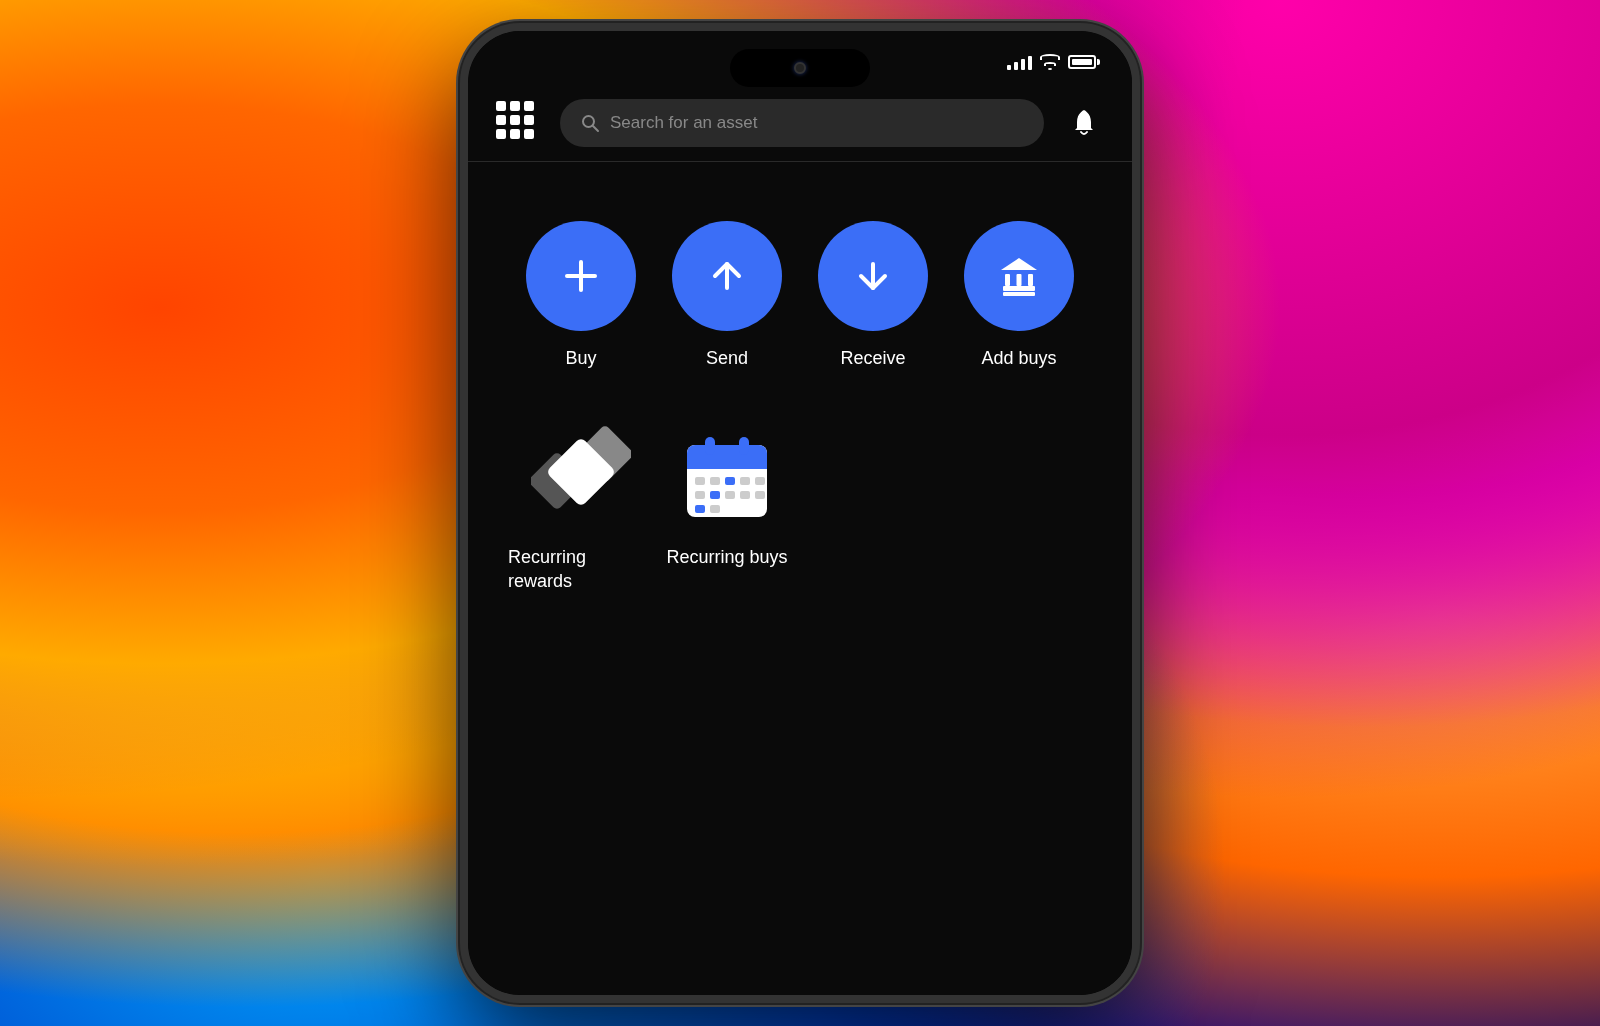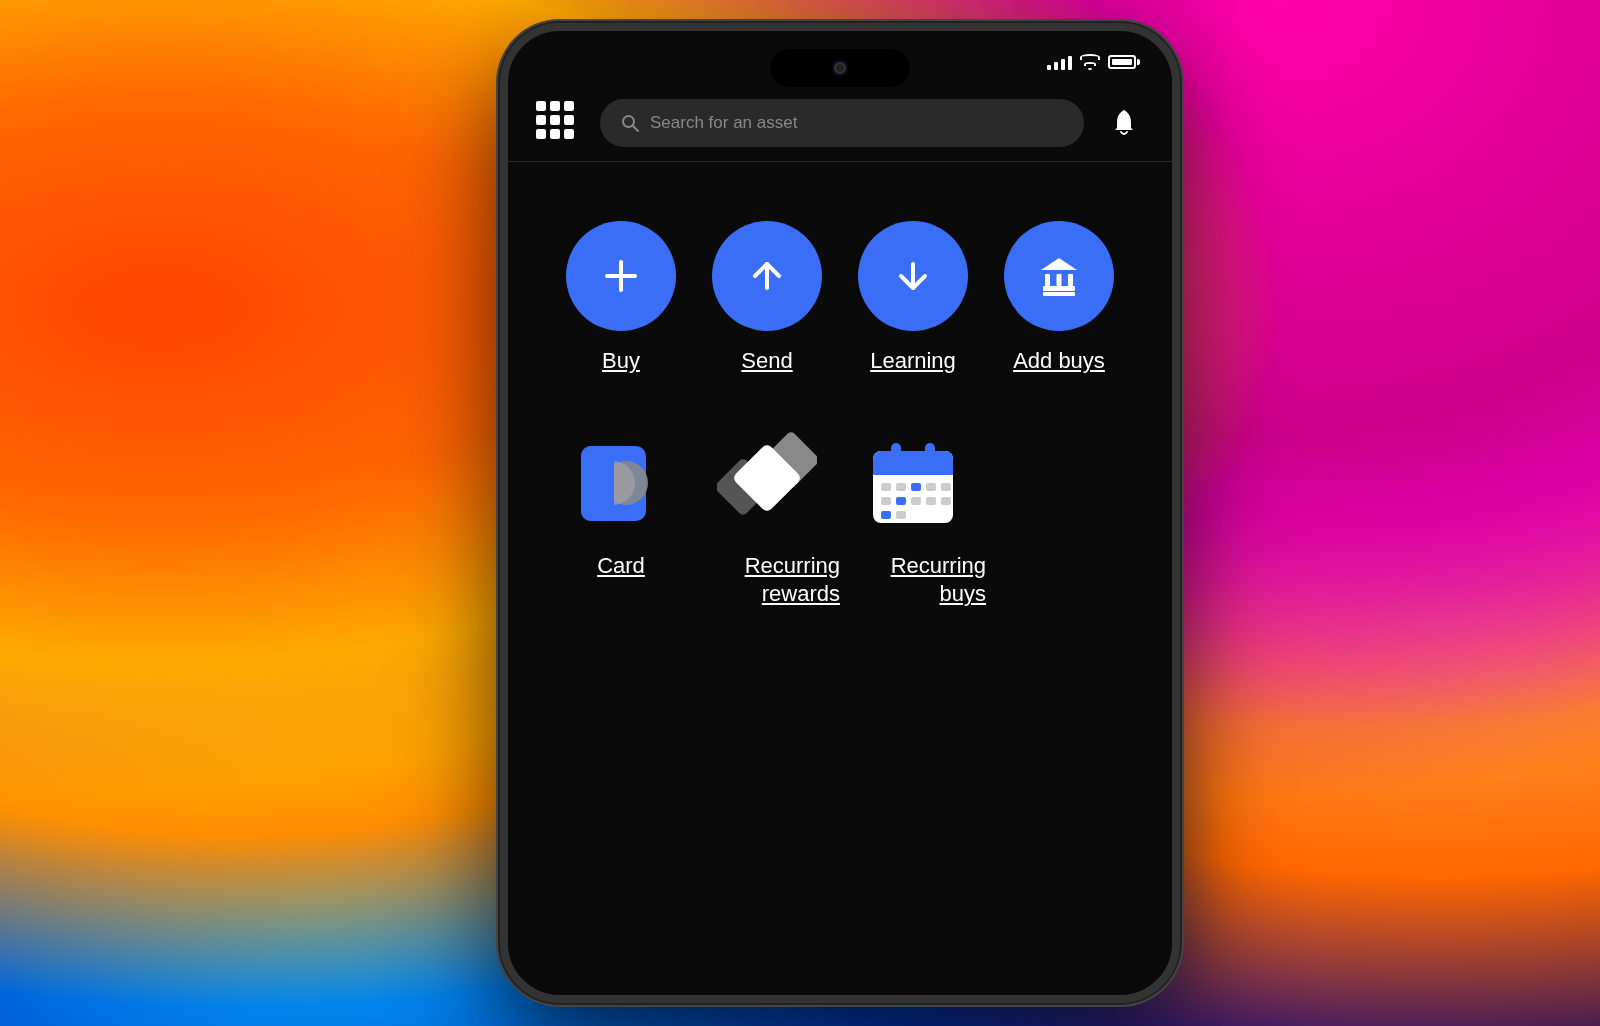--- a/index.html
+++ b/index.html
@@ -40,21 +40,20 @@
       background: #111;
       border-radius: 60px;
       border: 8px solid #333;
       box-shadow:
         0 0 0 2px #222,
         0 0 0 4px #444,
         inset 0 0 20px rgba(0,0,0,0.8),
         0 40px 100px rgba(0,0,0,0.7);
       z-index: 1;
       overflow: hidden;
-      margin-left: 40px;
     }
 
     
     .dynamic-island {
       position: absolute;
       top: 18px;
       left: 50%;
       transform: translateX(-50%);
       width: 140px;
       height: 38px;
@@ -275,25 +274,24 @@
       height: 110px;
       background: #3b6ef7;
       border-radius: 50%;
       display: flex;
       align-items: center;
       justify-content: center;
     }
 
     .action-label {
       color: #fff;
-      font-size: 22px;
+      font-size: 18px;
       font-weight: 500;
-      text-align: right;
+      text-align: left;
       line-height: 1.3;
-      text-decoration: underline;
     }
 
     
     svg {
       display: block;
     }
 
     
     .card-icon-wrapper {
       width: 110px;
@@ -434,54 +432,37 @@
         <span class="action-label">Send</span>
       </div>
 
       <div class="action-item">
         <div class="blue-circle">
           <svg width="44" height="44" viewBox="0 0 44 44" fill="none">
             <line x1="22" y1="10" x2="22" y2="34" stroke="white" stroke-width="4" stroke-linecap="round"></line>
             <polyline points="10,22 22,34 34,22" stroke="white" stroke-width="4" stroke-linecap="round" stroke-linejoin="round" fill="none"></polyline>
           </svg>
         </div>
-        <span class="action-label">Learning</span>
+        <span class="action-label">Receive</span>
       </div>
 
       <div class="action-item">
         <div class="blue-circle">
           <svg width="52" height="52" viewBox="0 0 52 52" fill="none">
             <rect x="10" y="36" width="32" height="5" fill="white" rx="1"></rect>
             <rect x="10" y="42" width="32" height="4" fill="white" rx="1"></rect>
             <rect x="12" y="24" width="5" height="12" fill="white" rx="1"></rect>
             <rect x="23.5" y="24" width="5" height="12" fill="white" rx="1"></rect>
             <rect x="35" y="24" width="5" height="12" fill="white" rx="1"></rect>
             <polygon points="26,8 44,20 8,20" fill="white"></polygon>
           </svg>
         </div>
         <span class="action-label">Add buys</span>
       </div>
 
-      <div class="action-item">
-        <div class="card-icon-wrapper">
-          <svg width="100" height="100" viewBox="0 0 100 100" fill="none">
-
-            <rect x="10" y="15" width="65" height="75" rx="10" fill="#3b6ef7"></rect>
-
-            <circle cx="55" cy="52" r="22" fill="#888" opacity="0.9"></circle>
-            <circle cx="42" cy="52" r="22" fill="#aaa" opacity="0.6"></circle>
-
-            <rect x="10" y="15" width="33" height="75" rx="10" fill="#3b6ef7"></rect>
-            <circle cx="43" cy="52" r="20" fill="none"></circle>
-
-            <path d="M43,33 a20,20 0 0,1 0,40 a20,20 0 0,0 0,-40z" fill="#555" opacity="0.8"></path>
-          </svg>
-        </div>
-        <span class="action-label">Card</span>
-      </div>
 
 
       <div class="action-item">
         <div class="card-icon-wrapper">
           <svg width="100" height="100" viewBox="0 0 100 100" fill="none">
 
             <rect x="5" y="35" width="42" height="42" rx="5" fill="#555" transform="rotate(45 26 56)"></rect>
 
             <rect x="53" y="8" width="42" height="42" rx="5" fill="#888" transform="rotate(45 74 29)"></rect>
 

